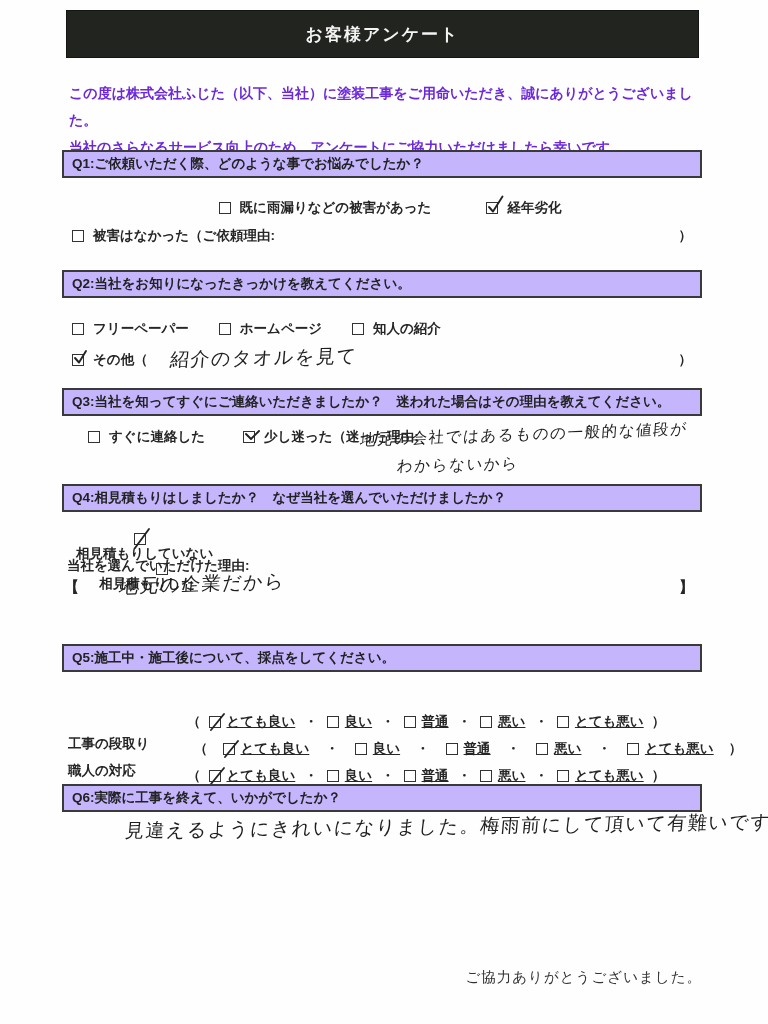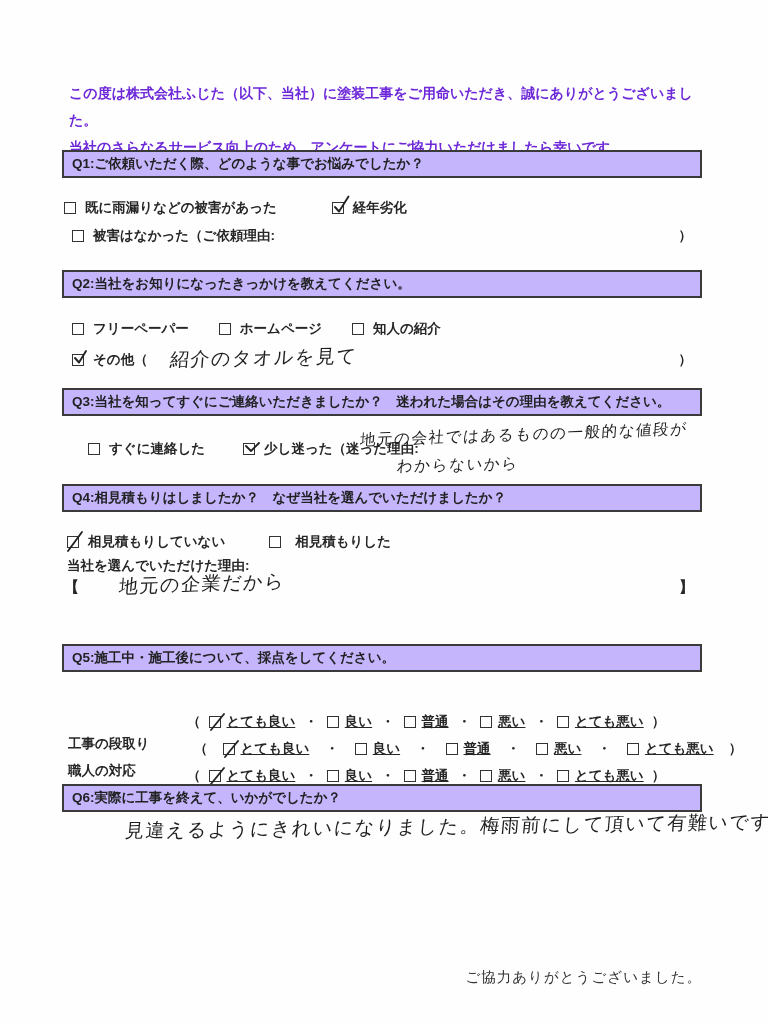--- a/index.html
+++ b/index.html
@@ -70,30 +70,33 @@
     position:absolute; right:66px; top:968px;
     font-family:"Liberation Serif","DejaVu Serif",serif;
     font-size:14.5px; color:#333; letter-spacing:1px;
   }
 </style>
 </head>
 <body>
 
 <div class="page">
 
+  <div class="title-bar">
+    <span>お客様アンケート</span>
+  </div>
 
   <div class="intro">
     <div>この度は株式会社ふじた（以下、当社）に塗装工事をご用命いただき、誠にありがとうございました。</div>
     <div>当社のさらなるサービス向上のため、アンケートにご協力いただけましたら幸いです。</div>
   </div>
 
   <div class="qbox" style="top:150px">
     <span>Q1:ご依頼いただく際、どのような事でお悩みでしたか？</span>
   </div>
-  <div class="row" style="left:64px; top:199px; width:620px;">
+  <div class="row" style="left:80px; top:199px; width:620px;justify-content:center;">
     <span class="cb"></span>
     <span class="cb-label">既に雨漏りなどの被害があった</span>
     <span class="cb" style="margin-left:55px">
       <svg class="mark tick" viewBox="0 0 20 20">
           <path d="M4 11 L8 15.5 L17.5 0.5"></path>
         </svg>
     </span>
     <span class="cb-label">経年劣化</span>
   </div>
   <div class="row" style="left:72px; top:227px; width:620px;">
@@ -122,37 +125,37 @@
     </span>
     <span class="cb-label">その他（</span>
     <span class="hand" style="font-size:19px; margin-left:22px;">紹介のタオルを見て</span>
     <span class="grow"></span>
     <span>）</span>
   </div>
 
   <div class="qbox" style="top:388px">
     <span>Q3:当社を知ってすぐにご連絡いただきましたか？　迷われた場合はその理由を教えてください。</span>
   </div>
-  <div class="row" style="left:72px; top:440px;padding-left:16px;">
+  <div class="row" style="left:72px; top:428px;padding-left:16px;">
     <span class="cb"></span>
     <span class="cb-label">すぐに連絡した</span>
     <span class="cb" style="margin-left:38px">
       <svg class="mark tick" viewBox="0 0 20 20">
           <path d="M4 9 L9 14 L17 6"></path>
         </svg>
     </span>
     <span class="cb-label">少し迷った（迷った理由:</span>
   </div>
   <div class="hand hw-abs" style="left:360px; top:430px; font-size:15.5px; transform:skewX(-6deg) rotate(-2deg);">地元の会社ではあるものの一般的な値段が</div>
   <div class="hand hw-abs" style="left:397px; top:456px; font-size:15.5px;">わからないから</div>
 
   <div class="qbox" style="top:484px">
     <span>Q4:相見積もりはしましたか？　なぜ当社を選んでいただけましたか？</span>
   </div>
-  <div class="row" style="left:67px; top:533px;">
+  <div class="row" style="left:67px; top:533px;flex-direction:column;">
     <span class="cb">
       <svg class="mark slash" viewBox="0 0 20 20">
           <path d="M1 17 L15 -2"></path>
         </svg>
     </span>
     <span class="cb-label">相見積もりしていない</span>
     <span class="cb" style="margin-left:44px"></span>
     <span class="cb-label" style="margin-left:14px">相見積もりした</span>
   </div>
   <div class="row" style="left:67px; top:557px;">

